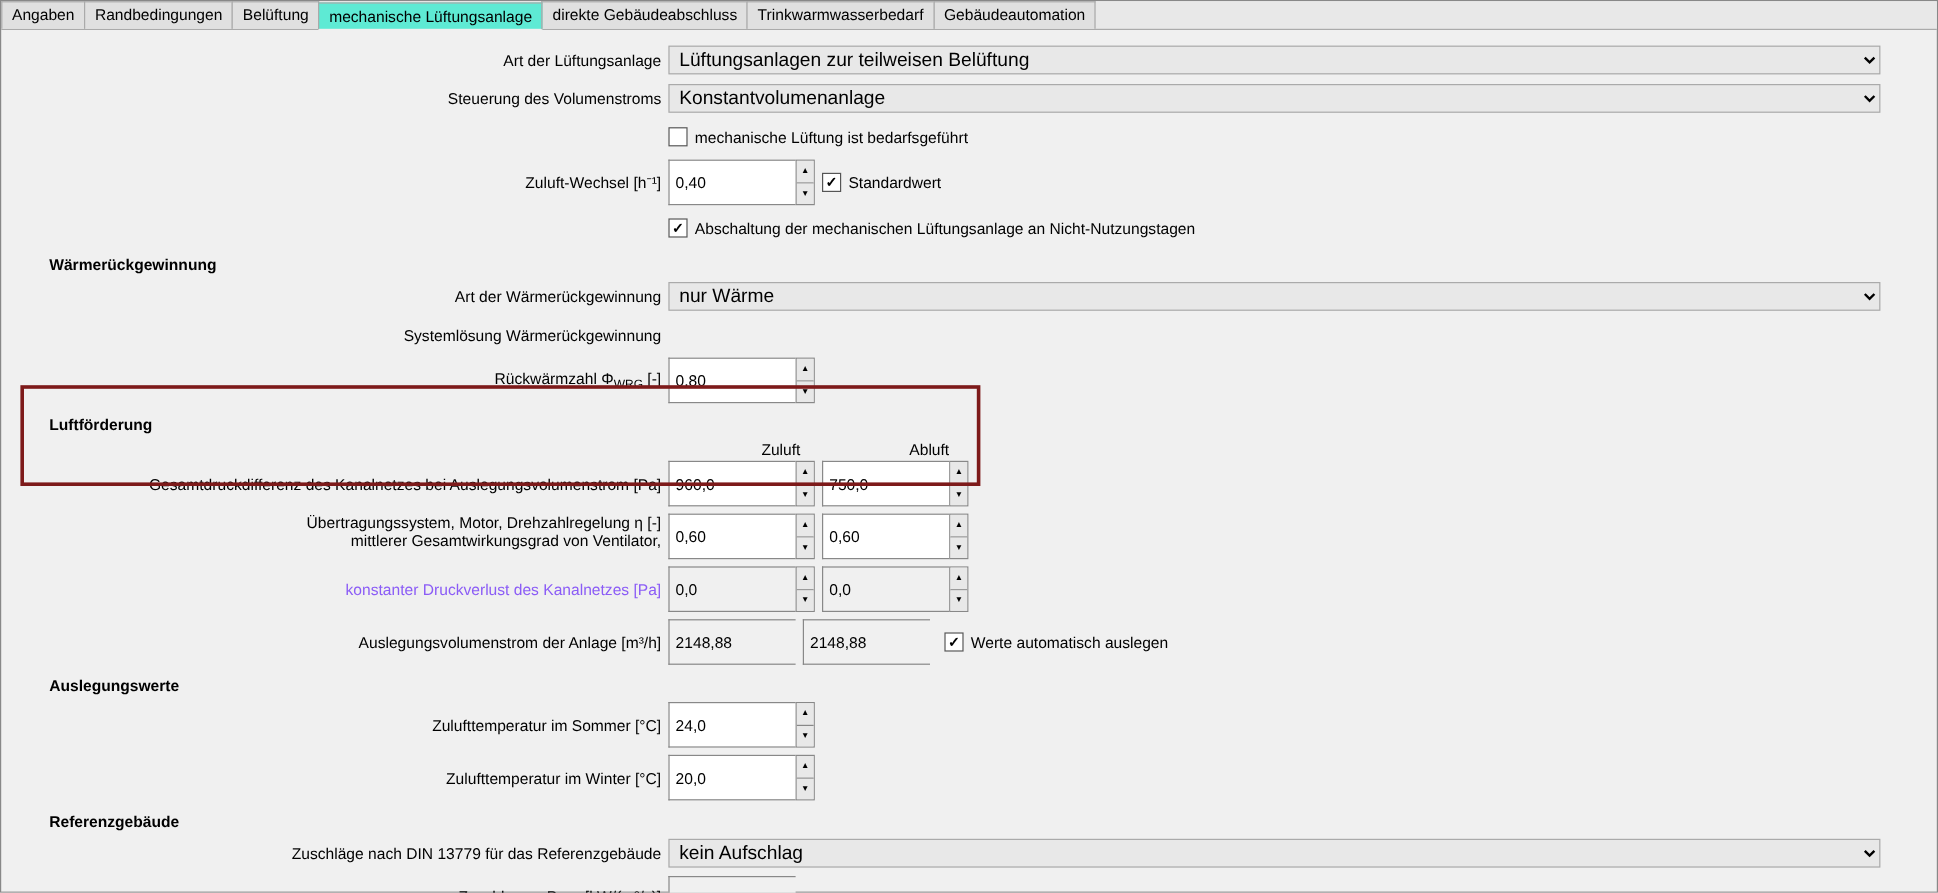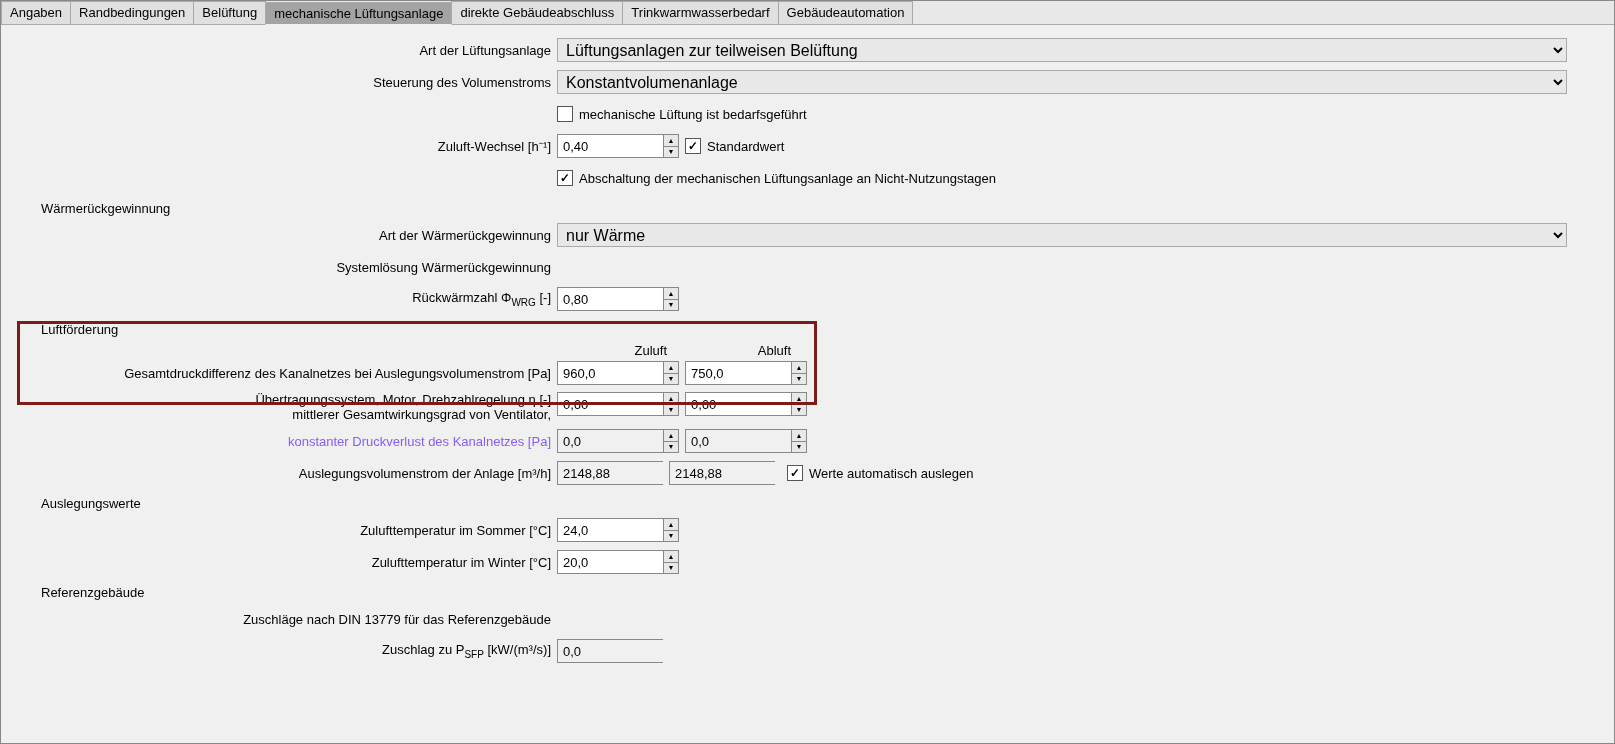--- a/index.html
+++ b/index.html
@@ -14,44 +14,44 @@
   .tabs { display: flex; background: #e8e8e8; border-bottom: 1px solid #aaa; }
   .tab {
     padding: 3px 8px;
     border: 1px solid #aaa;
     border-bottom: none;
     background: #e0e0e0;
     cursor: pointer;
     margin-right: -1px;
     position: relative;
   }
-  .tab.active { background: #a3a3a3; border-bottom: 1px solid #f0f0f0; z-index: 2; top: 1px; }
+  .tab.active { background: #5eead4; border-bottom: 1px solid #f0f0f0; z-index: 2; top: 1px; }
   .content { padding: 12px 16px 16px 16px; }
   .row { display: flex; align-items: center; margin-bottom: 6px; min-height: 26px; }
   .label-col {
     width: 520px;
     text-align: right;
     padding-right: 6px;
   }
   .label-col.disabled { color: #8b5cf6; }
   .field-col { display: flex; align-items: center; gap: 6px; }
-  .section-heading { font-weight: normal; margin: 10px 0 6px 4px; }
+  .section-heading { font-weight: bold; margin: 10px 0 6px 4px; }
   select.wide {
     width: 1010px;
     height: 24px;
     background: #e8e8e8;
     border: 1px solid #aaa;
     font-family: inherit;
     font-size: 16px;
     padding: 1px 4px;
   }
   .num-input { display: flex; align-items: stretch; }
   .num-input input {
     width: 106px;
-    height: 24px;
+    height: 38px;
     border: 1px solid #888;
     border-right: none;
     padding: 2px 5px;
     font-family: inherit;
     font-size: 13px;
     background: #fff;
   }
   .num-input input.readonly { background: #f0f0f0; }
   .spinner {
     display: flex;
@@ -302,20 +302,25 @@
               <div>▼</div>
             </div>
         </div>
       </div>
     </div>
 
     <div class="section-heading">Referenzgebäude</div>
 
     <div class="row">
       <div class="label-col">Zuschläge nach DIN 13779 für das Referenzgebäude</div>
+      <div class="field-col">
+        <select class="wide">
+          <option>kein Aufschlag</option>
+        </select>
+      </div>
     </div>
 
     <div class="row">
       <div class="label-col">
         <span>Zuschlag zu P</span><sub>SFP</sub><span> [kW/(m³/s)]</span>
       </div>
       <div class="field-col">
         <div class="num-input">
           <input class="readonly" readonly="" value="0,0" style="">
         </div>

